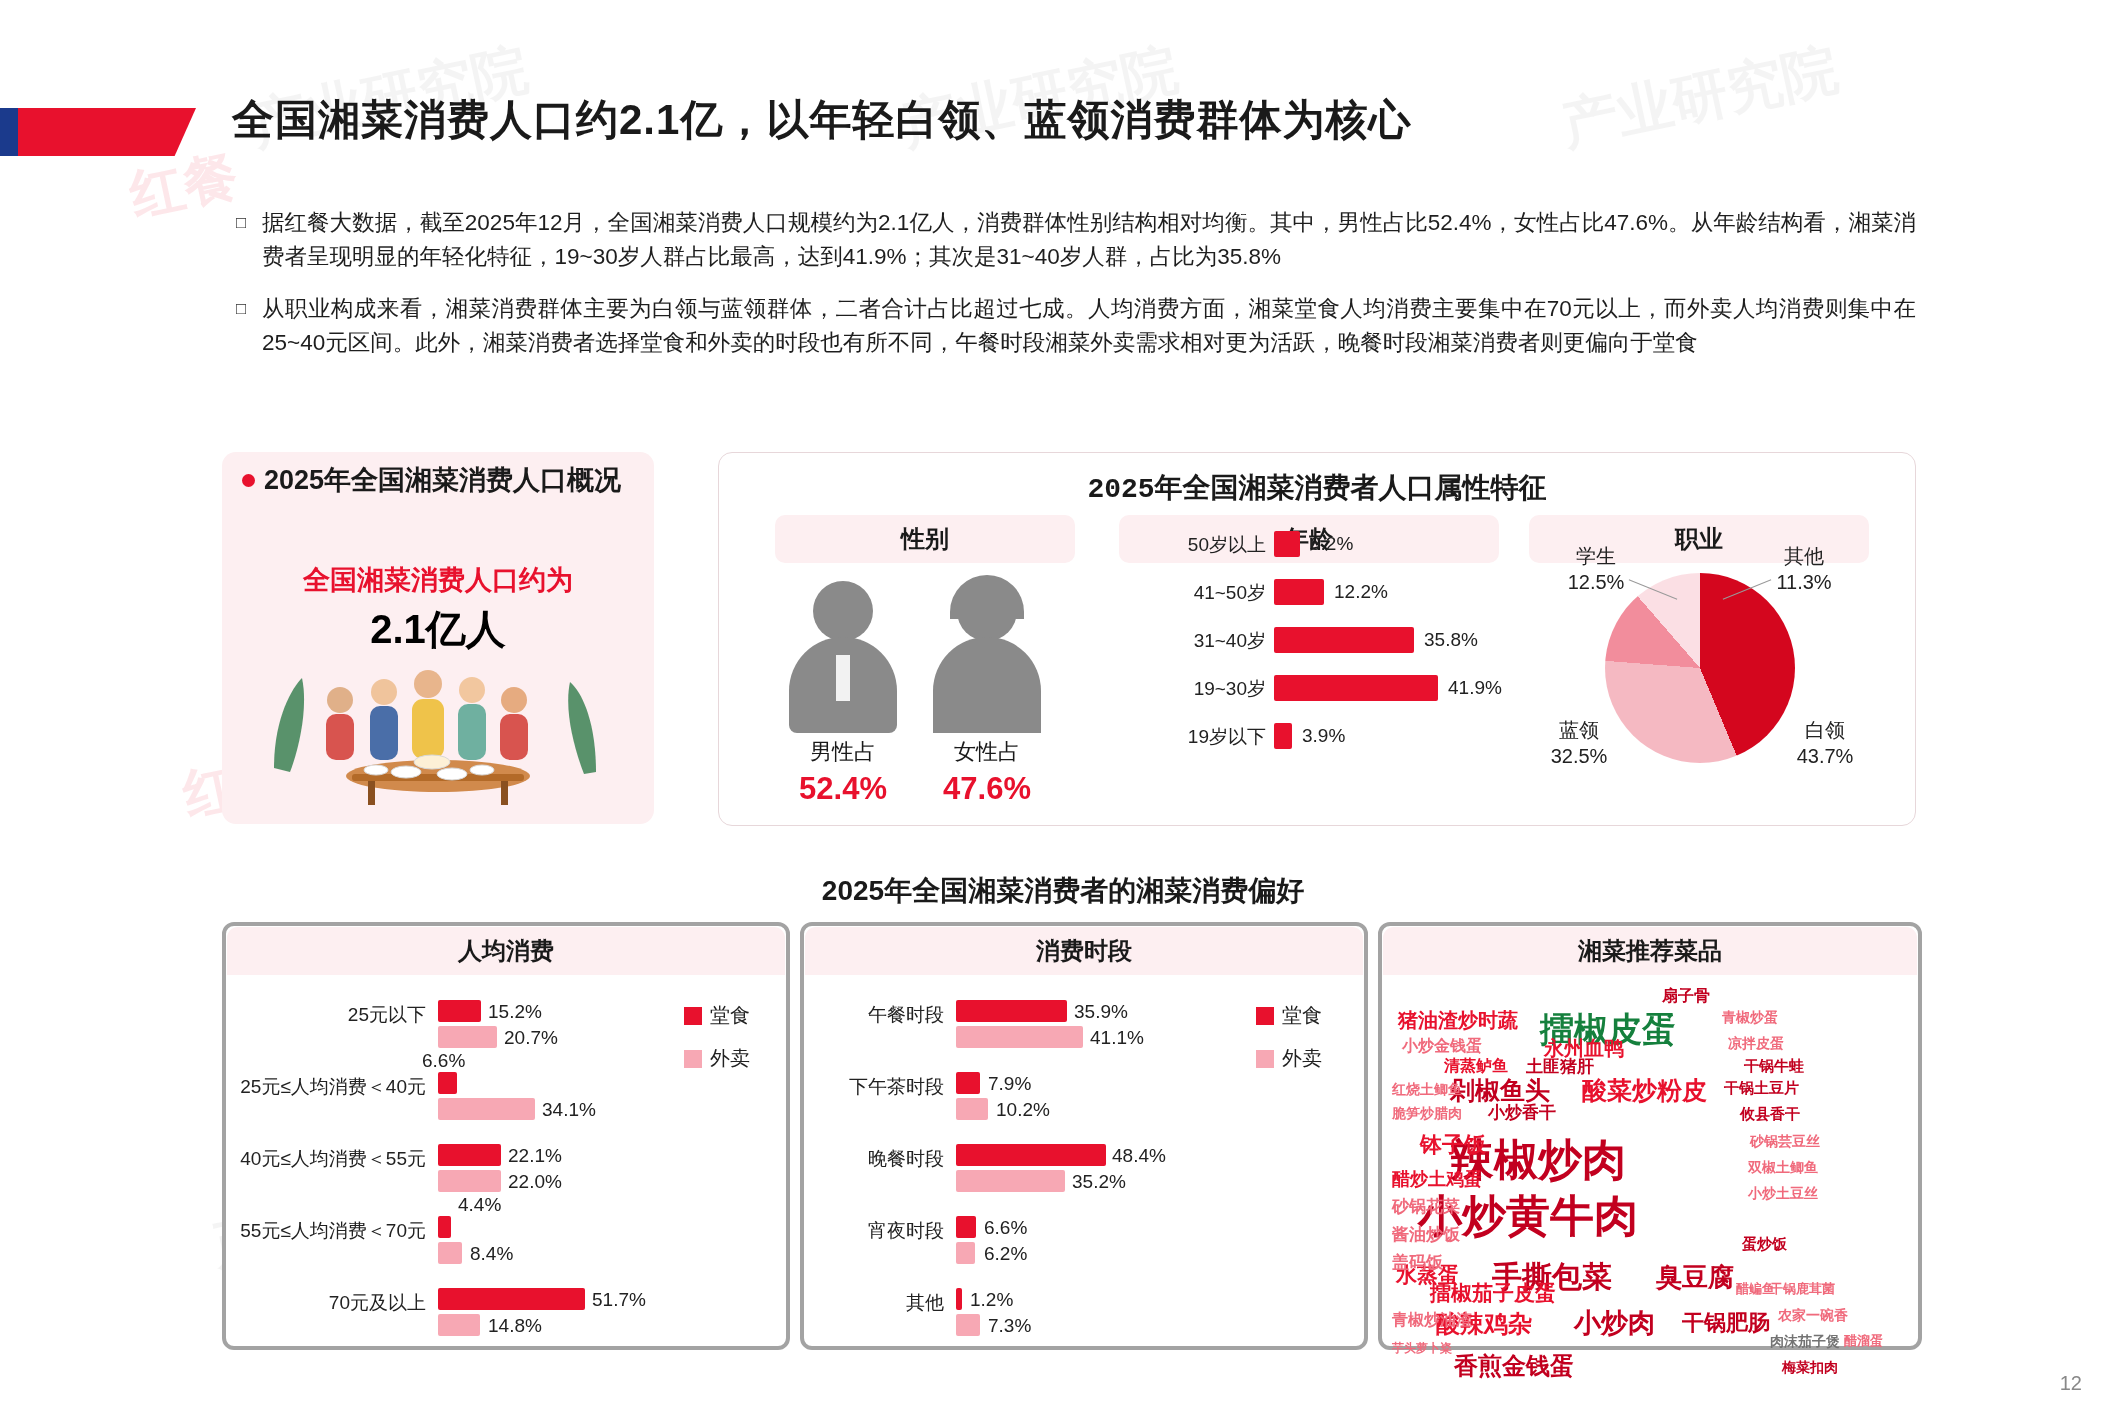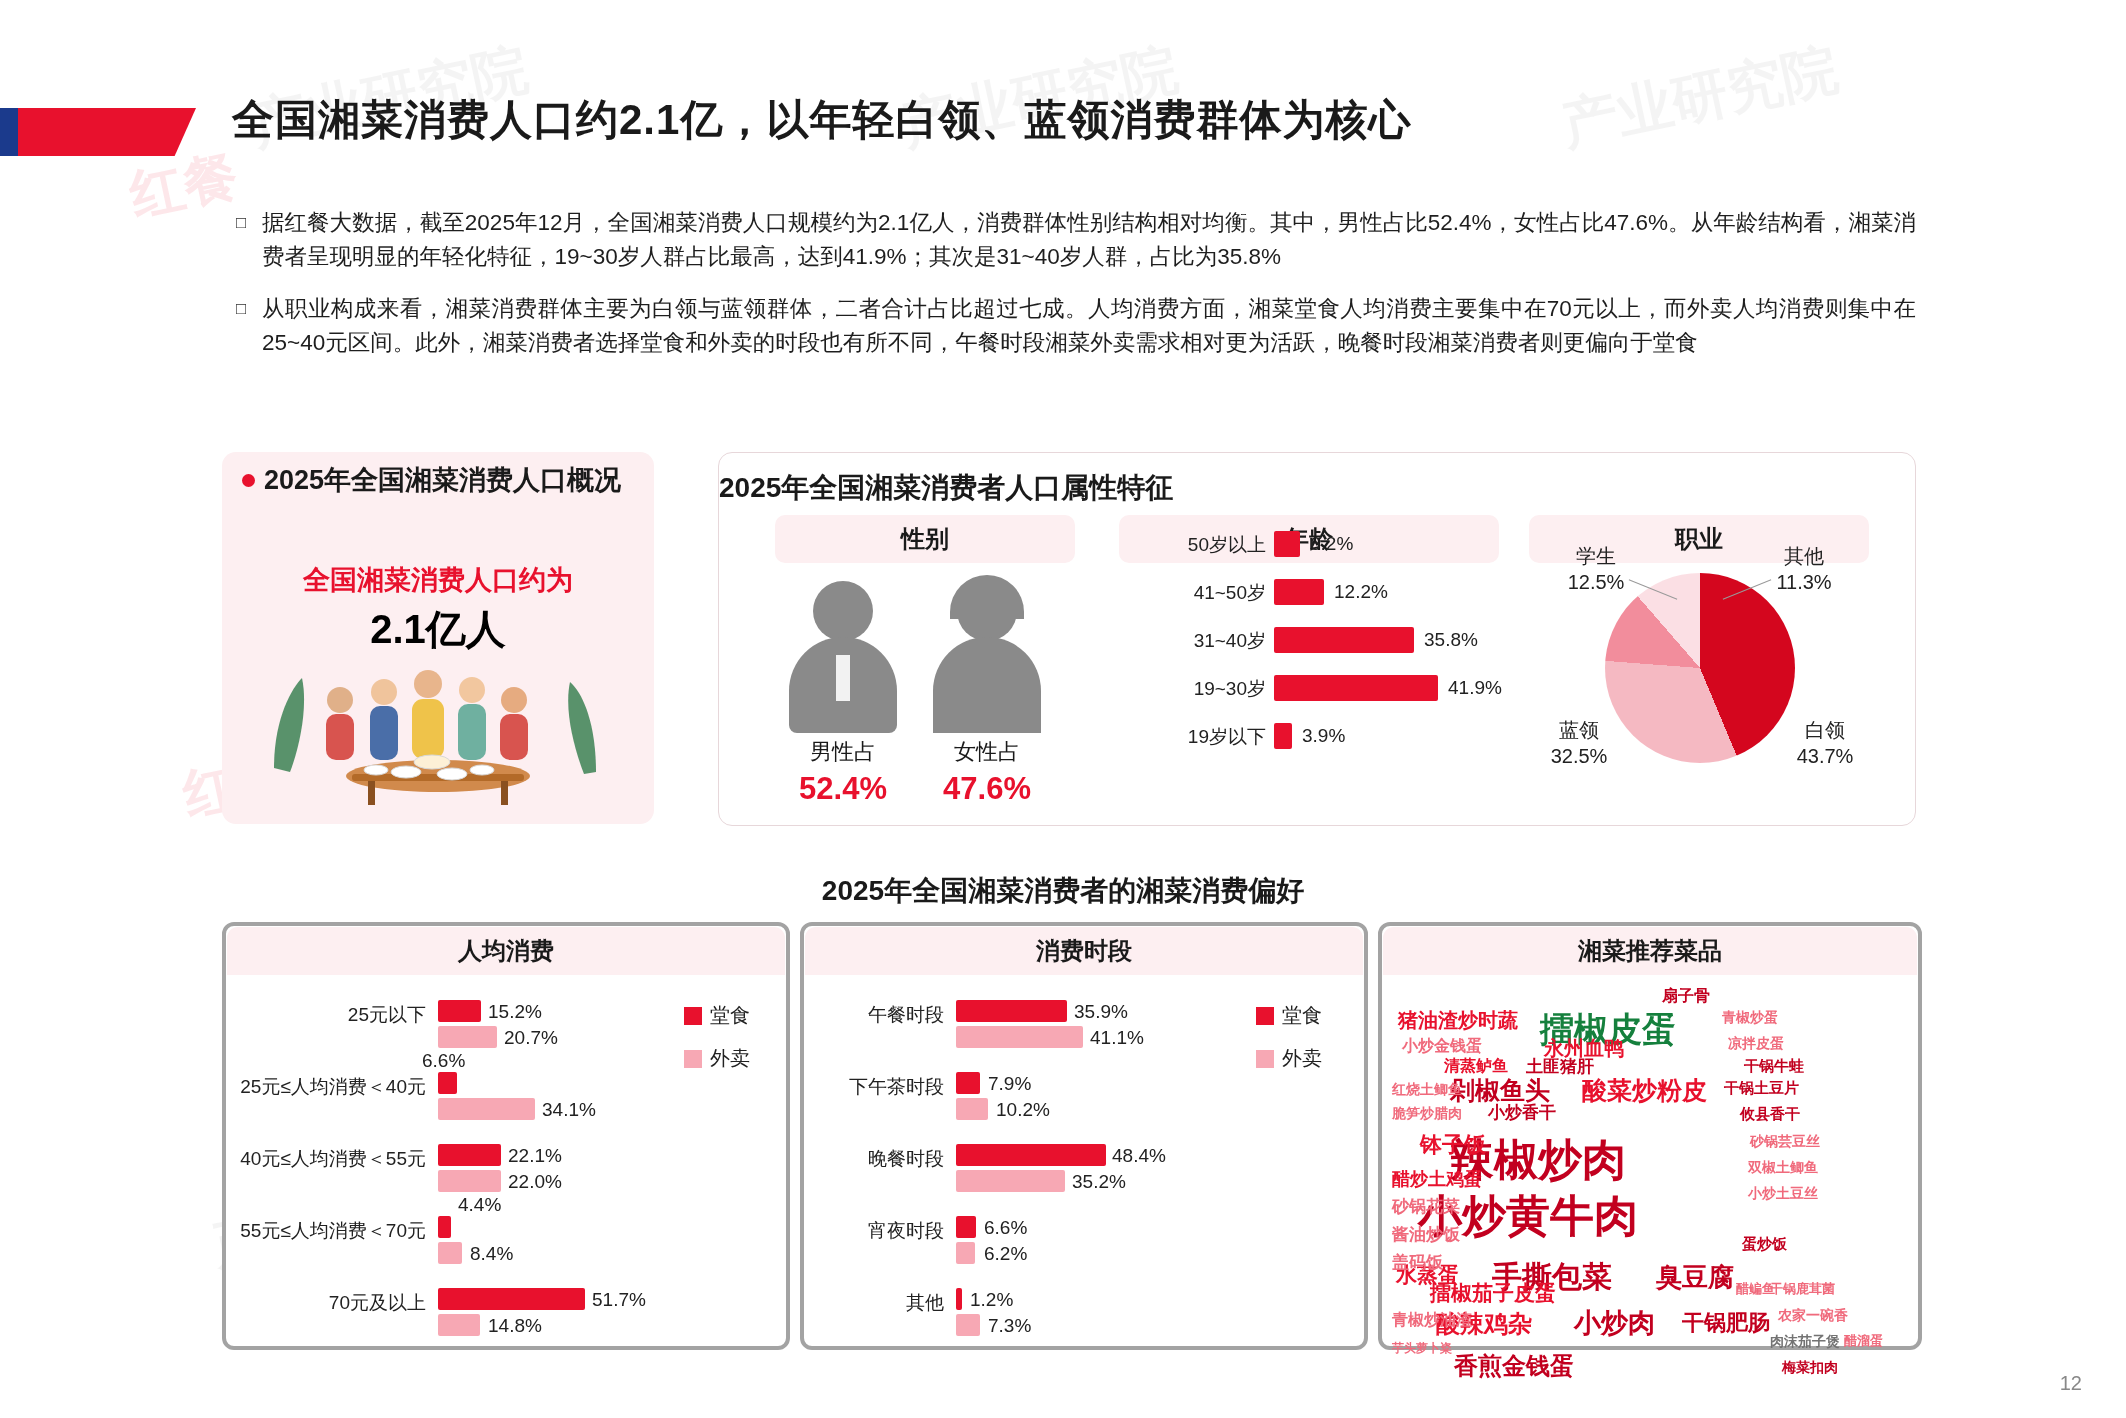--- a/index.html
+++ b/index.html
@@ -30,21 +30,21 @@
   
   .ovcard{position:absolute;left:222px;top:452px;width:432px;height:372px;background:#fdeff1;border-radius:14px;}
   .ovcard .dot{position:absolute;left:20px;top:22px;width:13px;height:13px;border-radius:50%;background:#e8112d;}
   .ovcard .h{position:absolute;left:42px;top:8px;width:372px;font-size:27px;font-weight:bold;color:#1a1a1a;line-height:40px;}
   .ovcard .sub{position:absolute;left:0;top:110px;width:100%;text-align:center;font-size:27px;font-weight:bold;color:#e8112d;}
   .ovcard .big{position:absolute;left:0;top:150px;width:100%;text-align:center;font-size:40px;font-weight:bold;color:#000000;}
   .ovcard .illus{position:absolute;left:34px;top:196px;width:364px;height:160px;}
 
   
   .attrcard{position:absolute;left:718px;top:452px;width:1196px;height:372px;background:#ffffff;border:1px solid #e7d7da;border-radius:14px;}
-  .attrcard .ch{position:absolute;left:0;top:16px;width:100%;font-size:28px;font-weight:bold;color:#1a1a1a;}
+  .attrcard .ch{position:absolute;left:0;top:16px;width:100%;text-align:center;font-size:28px;font-weight:bold;color:#1a1a1a;font-family:Liberation Mono, monospace;}
 
   .minihead{position:absolute;height:48px;background:#fdeff1;border-radius:10px;display:flex;align-items:center;justify-content:center;font-size:24px;font-weight:bold;color:#1a1a1a;}
 
   
   .gender-wrap{position:absolute;left:40px;top:68px;width:330px;height:280px;}
   .person{position:absolute;top:60px;width:120px;height:150px;}
   .p-head{position:absolute;left:50%;transform:translateX(-50%);width:60px;height:60px;border-radius:50%;background:#8a8a8a;top:0;}
   .p-body{position:absolute;left:50%;transform:translateX(-50%);top:56px;width:108px;height:96px;background:#8a8a8a;border-radius:54px 54px 8px 8px;}
   .lbl{position:absolute;top:216px;width:130px;text-align:center;font-size:22px;color:#1a1a1a;}
   .val{position:absolute;top:250px;width:130px;text-align:center;font-size:31px;font-weight:bold;color:#e8112d;}

